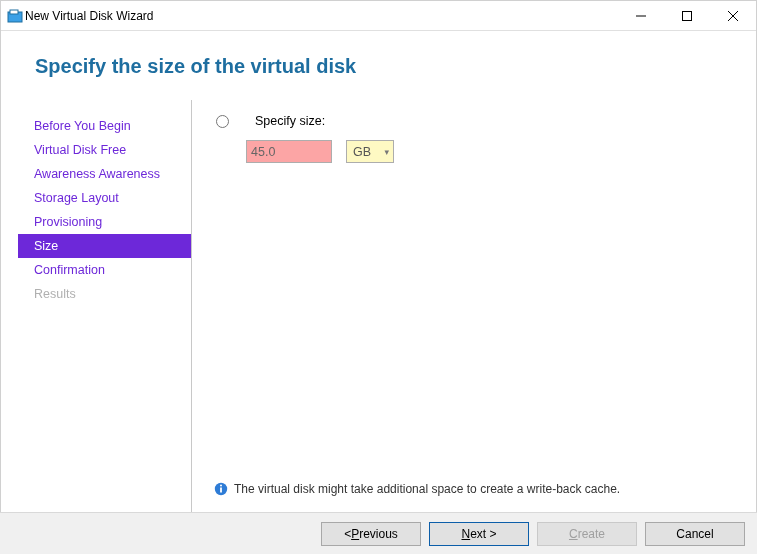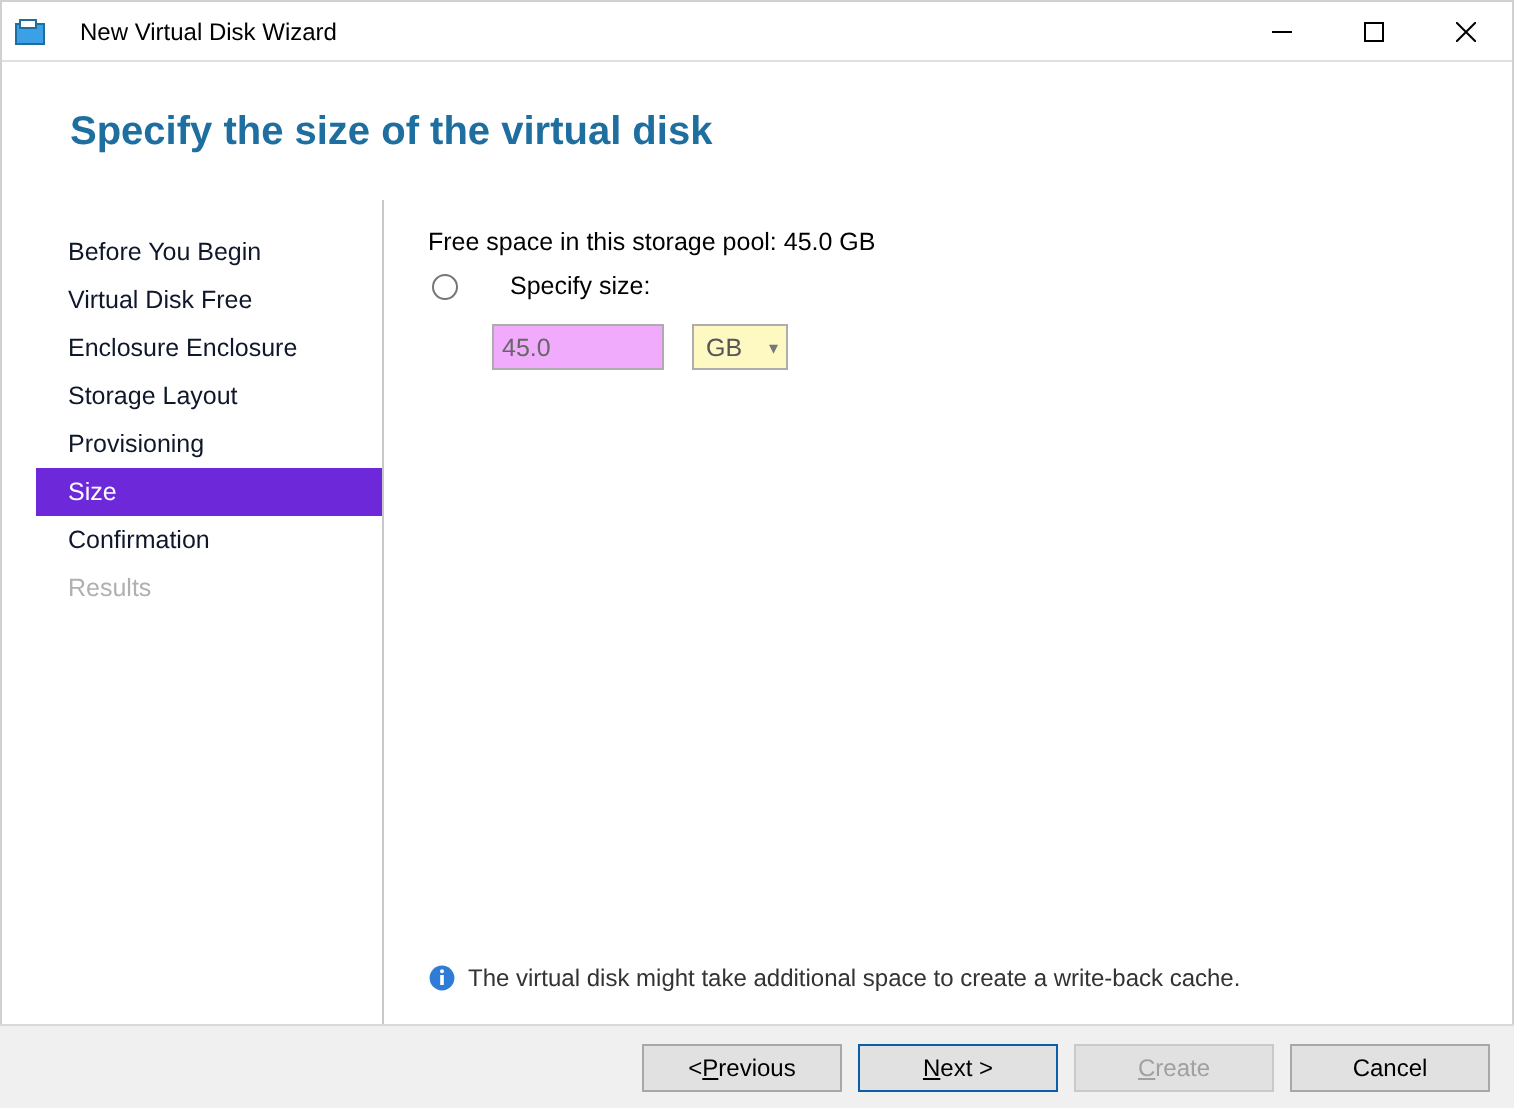--- a/index.html
+++ b/index.html
@@ -2,57 +2,57 @@
 <html><head>
 <meta charset="utf-8">
 <style>
   * { box-sizing: border-box; font-family: "Segoe UI", Tahoma, sans-serif; }
   html, body { margin: 0; padding: 0; }
   body { width: 757px; height: 554px; background: #fff; overflow: hidden; border: 1px solid #d0d0d0;}
   .titlebar {
     height: 30px; display: flex; align-items: center; justify-content: space-between;
     border-bottom: 1px solid #e0e0e0; padding-left: 6px;
   }
-  .titlebar-left { display: flex; align-items: center; gap: 17px; }
+  .titlebar-left { display: flex; align-items: center; gap: 2px; }
   .app-icon { width: 16px; height: 16px; }
   .titlebar-title { font-size: 12px; color: #000; }
   .titlebar-controls { display: flex; }
   .tb-btn { width: 46px; height: 30px; display:flex; align-items:center; justify-content:center; }
   .tb-btn svg { width: 10px; height: 10px; }
   .page-heading {
     font-size: 20px; color: #1e6ea0; font-weight: 700;
     padding: 24px 0 0 34px;
   }
   .wizard-body {
     position: absolute; top: 100px; bottom: 42px; left: 0; right: 0;
     display: flex;
   }
   .sidebar {
     width: 192px; flex: none; padding-top: 14px;
     border-right: 1px solid #c8c8c8; margin-right: 0;
   }
   .sidebar-inner { margin-left: 18px; border-right: 0; }
   .step {
-    font-size: 12.5px; color: #0f172a; padding: 5px 0 5px 16px;
+    font-size: 12.5px; color: #6d28d9; padding: 5px 0 5px 16px;
     line-height: 14px; cursor: default;
   }
   .step.active { background: #6d28d9; color: #fff; }
   .step.disabled { color: #b0b0b0; }
   .content {
     flex: 1; padding: 14px 16px 10px 22px; position: relative;
     display: flex; flex-direction: column;
   }
   .free-space { font-size: 12.5px; color: #000; margin-bottom: 8px; }
   .radio-row { display: flex; align-items: flex-end; gap: 22px; font-size: 12.5px; margin-bottom: 6px; }
   .radio-row.selected { outline: 1px dotted #888; padding: 1px 4px 1px 0; margin-left: -1px; }
   .radio-row input[type=radio] { margin: 0 4px 0 2px; }
   .specify-fields { display: flex; gap: 14px; margin: 6px 0 18px 32px; align-items: center; }
   .specify-fields input[type=text] {
     width: 86px; height: 23px; font-size: 12.5px; padding: 2px 4px;
-    border: 1px solid #adadad; background: #f0abfc; color: #666;
+    border: 1px solid #adadad; background: #fca5a5; color: #666;
   }
   .unit-select {
     width: 48px; height: 23px; font-size: 12.5px; border: 1px solid #adadad;
     background: #fef9c3; display:flex; align-items:center; justify-content: space-between;
     padding: 0 4px 0 6px; color: #555;
   }
   .unit-select .chev { font-size: 9px; color: #777; }
   .info-row {
     display: flex; align-items: flex-end; gap: 6px; font-size: 12px; color: #333;
     margin-top: auto; padding-bottom: 6px;
@@ -105,31 +105,30 @@
   </div>
 </div>
 
 <div class="page-heading">Specify the size of the virtual disk</div>
 
 <div class="wizard-body">
   <div class="sidebar">
     <div class="sidebar-inner">
       <div class="step">Before You Begin</div>
       <div class="step">Virtual Disk Free</div>
-      <div class="step">Enclosure Enclosure</div>
+      <div class="step">Awareness Awareness</div>
       <div class="step">Storage Layout</div>
       <div class="step">Provisioning</div>
       <div class="step active">Size</div>
       <div class="step">Confirmation</div>
       <div class="step disabled">Results</div>
     </div>
   </div>
 
   <div class="content">
-    <div class="free-space">Free space in this storage pool: 45.0 GB</div>
 
     <label class="radio-row">
       <input type="radio" name="sizeopt" style="">
       <span>Specify size:</span>
     </label>
 
     <div class="specify-fields">
       <input type="text" value="45.0" style="">
       <div class="unit-select">
         <span>GB</span>

